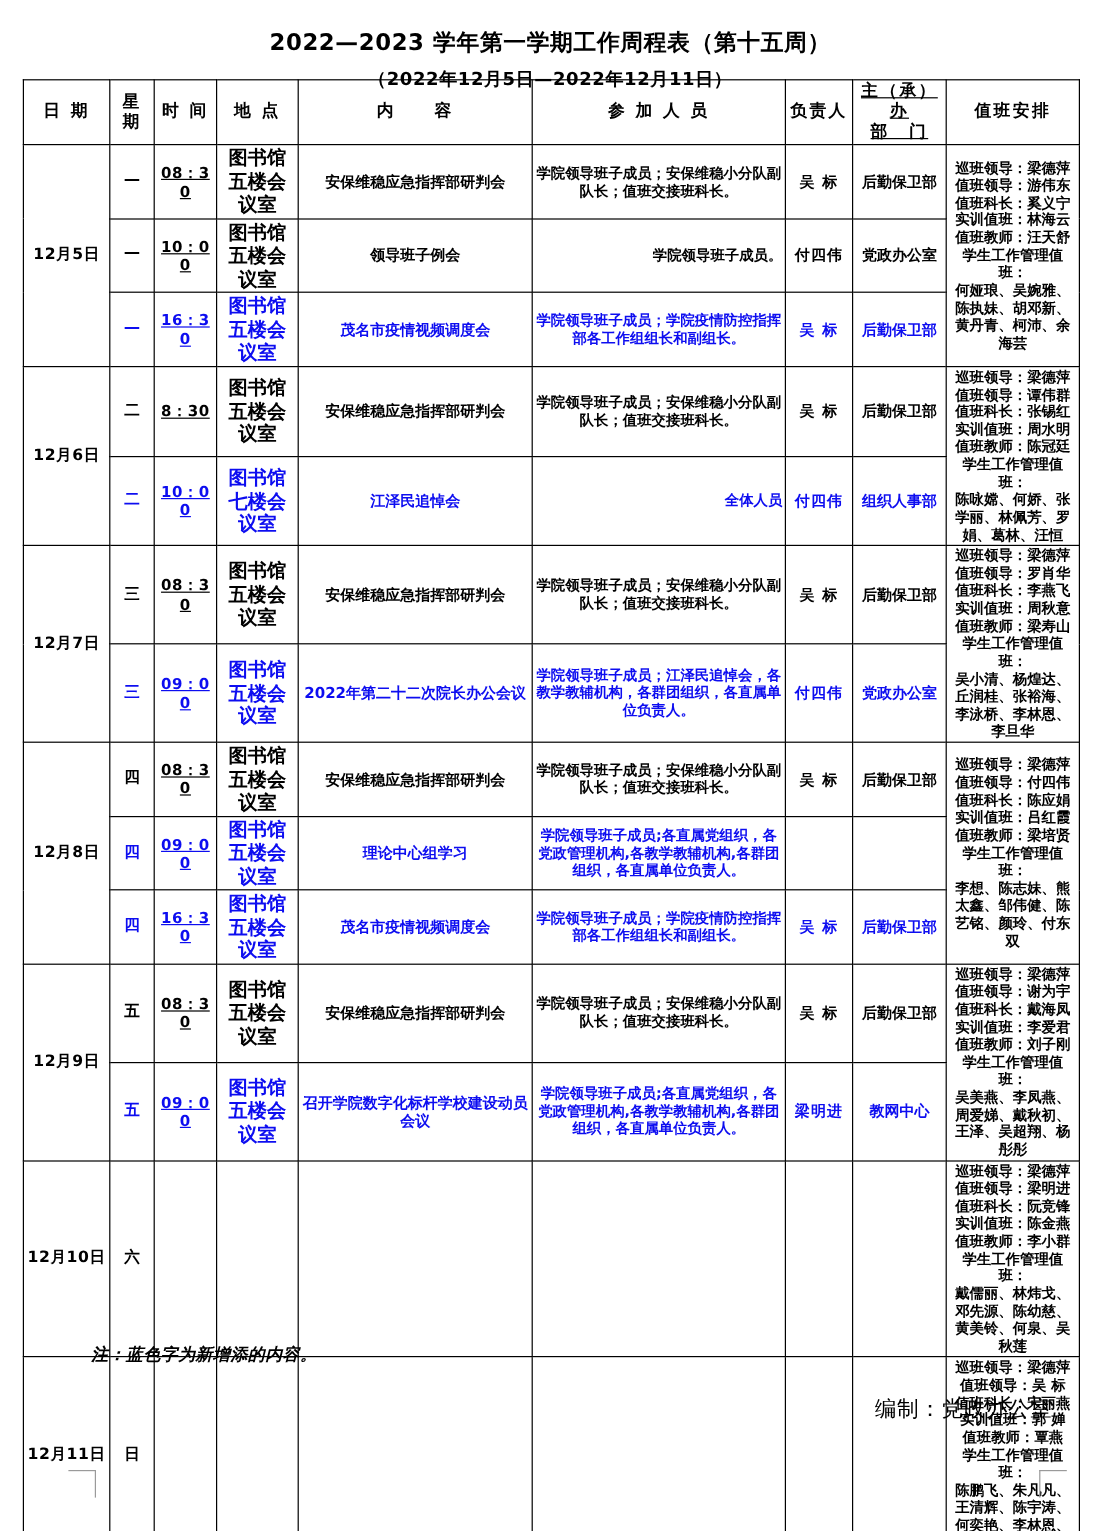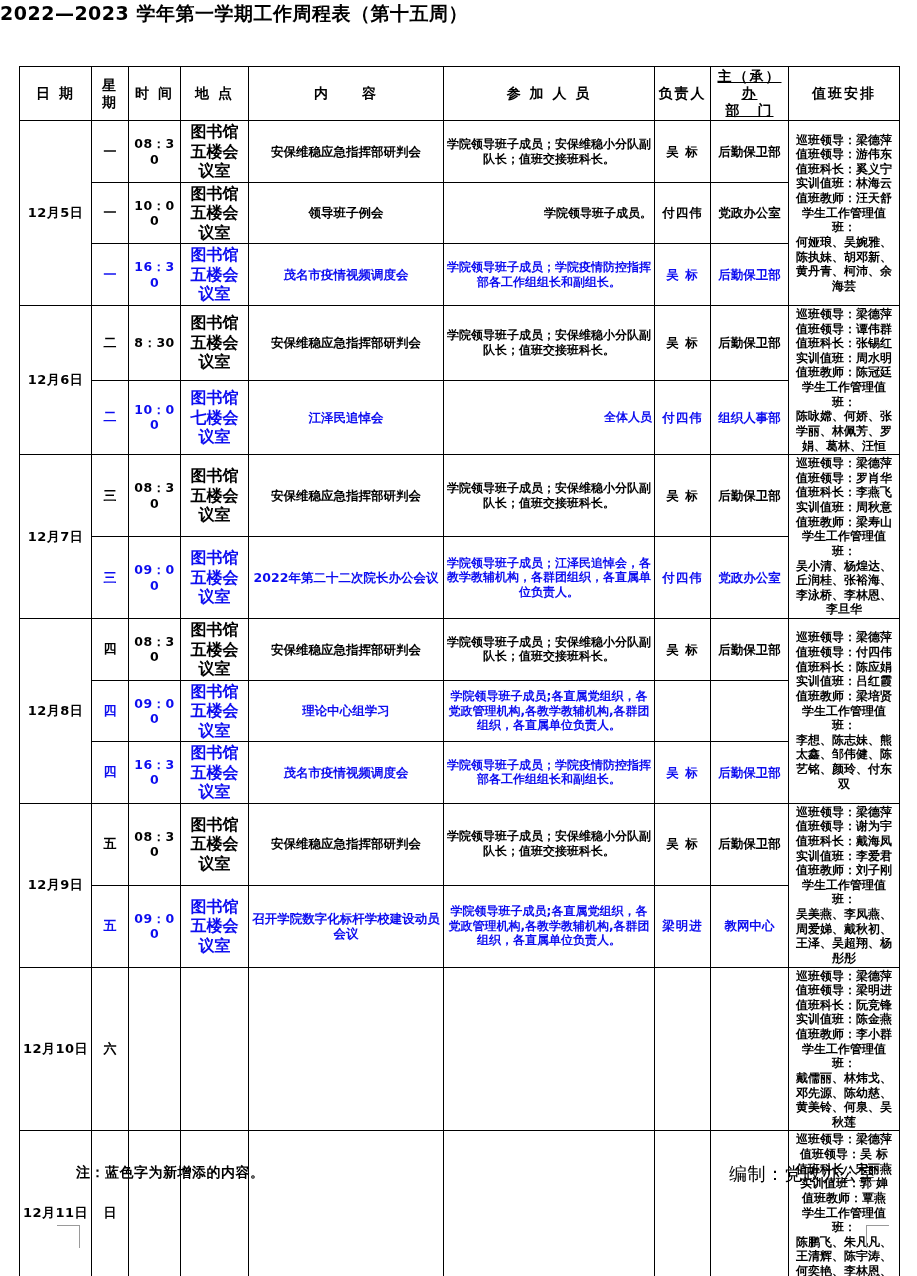--- a/index.html
+++ b/index.html
@@ -7,24 +7,25 @@
     width:917px;height:1276px;
     font-family:"DejaVu Sans","Liberation Sans",sans-serif;
     color:#000;
     position:relative;
     overflow:hidden;
   }
   .page{position:relative;width:917px;height:1276px;}
 
   
   .title-main{
+    text-align:center;
     font-size:19px;
     font-weight:bold;
     letter-spacing:0.5px;
-    padding-top:1px;
+    padding-top:24px;
     line-height:1.35;
   }
   .title-sub{
     text-align:center;
     font-size:15px;
     font-weight:bold;
     letter-spacing:0.5px;
     padding-top:6px;
     line-height:1.35;
   }
@@ -63,64 +64,66 @@
   col.c-time{width:52px;}
   col.c-place{width:68px;}
   col.c-content{width:195px;}
   col.c-people{width:211px;}
   col.c-owner{width:56px;}
   col.c-dept{width:78px;}
   col.c-duty{width:111px;}
 
   td.date-cell{font-size:13px;letter-spacing:0.5px;}
   td.week-cell{font-size:13px;}
-  td.time-cell{font-size:12.5px;letter-spacing:0.5px;}
+  td.time-cell{font-size:12.5px;letter-spacing:0.5px;text-decoration:underline;}
   td.place-cell{font-size:16px;line-height:1.18;}
   td.content-cell{text-align:left;padding-left:5px;font-size:12.5px;}
   td.content-cell.ctr{text-align:center;padding-left:2px;}
   td.people-cell{text-align:left;padding-left:4px;padding-right:3px;font-size:12px;line-height:1.2;}
   td.people-cell.ctr{text-align:right;}
   td.owner-cell{font-size:12.5px;letter-spacing:1px;}
   td.dept-cell{font-size:12.5px;}
   td.duty-cell{
     text-align:left;
     padding:2px 2px 2px 4px;
     font-size:12px;
     line-height:1.235;
     vertical-align:top;
   }
   .blue{color:#0d0df0;}
 
   
   .note{
     position:absolute;
-    left:76px; top:1164px;
+    left:76px; top:1120px;
     font-size:14px;
     font-weight:bold;
     letter-spacing:0.5px;
+    font-style:italic;
   }
   .compiler{
     position:absolute;
     right:40px; top:1162px;
     font-size:18px;
     font-weight:normal;
     letter-spacing:0.5px;
   }
 
   
   .crop{position:absolute;width:22px;height:22px;}
   .crop.left{left:57px;top:1225px;border-top:1px solid #9a9a9a;border-right:1px solid #9a9a9a;}
   .crop.right{left:866px;top:1225px;border-top:1px solid #9a9a9a;border-left:1px solid #9a9a9a;}
 </style>
 </head>
 <body>
 
 <div class="page">
 
   <div class="title-main">2022—2023 学年第一学期工作周程表（第十五周）</div>
+  <div class="title-sub">（2022年12月5日—2022年12月11日）</div>
 
   <div class="tbl-wrap">
     <table class="sched">
       <colgroup>
         <col class="c-date">
           <col class="c-week">
           <col class="c-time">
           <col class="c-place">
         <col class="c-content">
           <col class="c-people">

